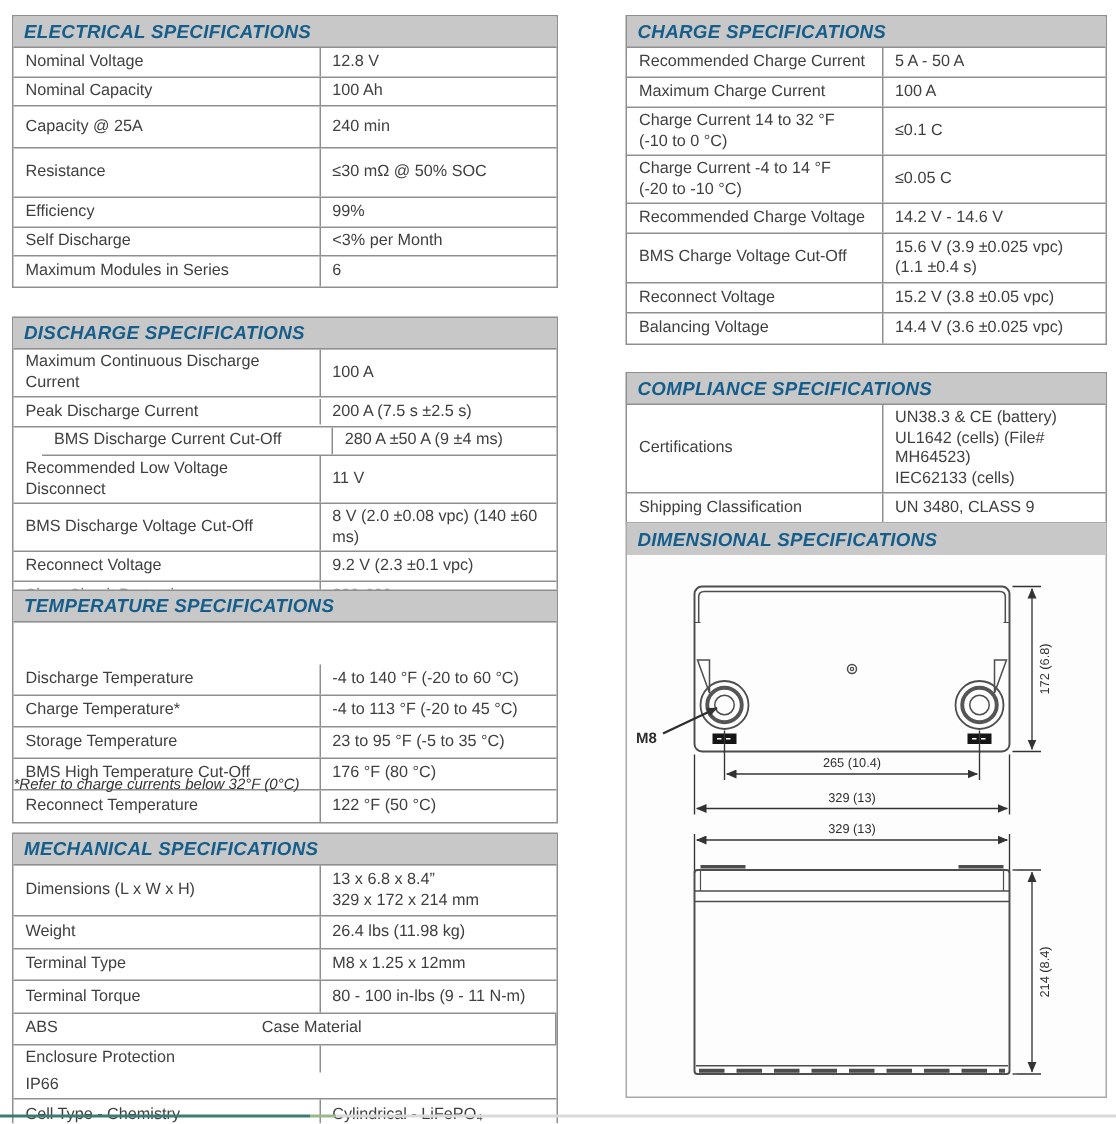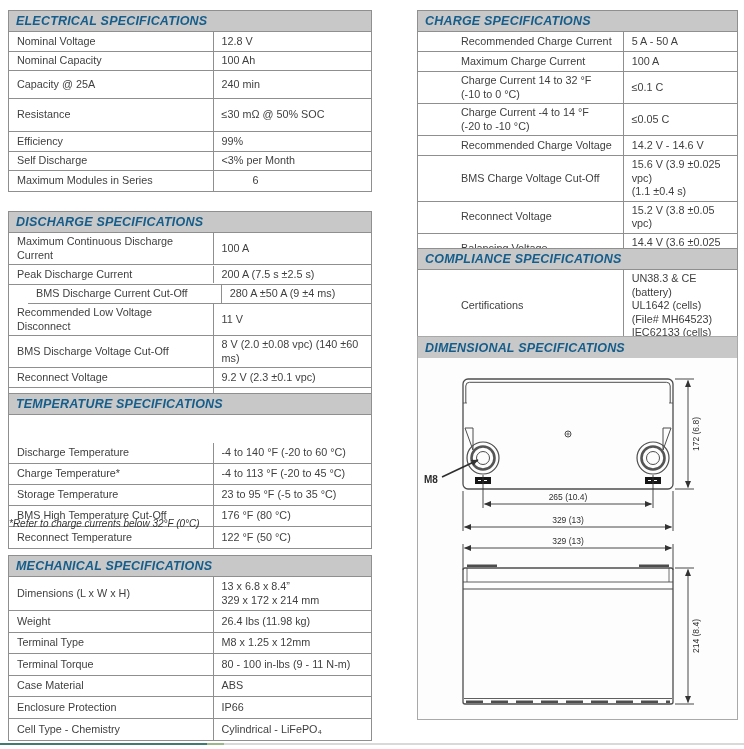--- a/index.html
+++ b/index.html
@@ -16,21 +16,21 @@
   .col{position:absolute;top:0;}
   .col-left{left:8px;width:364px;}
   .col-right{left:417px;width:321px;}
   .spec-table{position:absolute;left:0;width:100%;border:1px solid var(--table-border);background:#fff;}
   .t-head{background:var(--header-bg);border-bottom:1px solid var(--table-border);height:21px;display:flex;align-items:center;padding:0 7px;font-style:italic;}
   .t-head span{font-size:12.5px;font-weight:bold;color:var(--header-text);letter-spacing:.2px;}
   .row{display:flex;border-bottom:1px solid var(--table-border);}
   .row:last-child{border-bottom:none;}
   .cell{display:flex;flex-direction:column;justify-content:center;padding:2px 6px 2px 8px;font-size:10.8px;color:var(--cell-text);line-height:13.5px;}
   .cell-label{width:56.5%;border-right:1px solid var(--table-border);}
-  .split-r .cell-label{width:53.5%;margin-left:35px;}
+  .split-r .cell-label{width:53.5%;}
   .cell-value{flex:1;}
   .footnote{position:absolute;left:1px;font-size:10px;font-style:italic;color:#333;}
   .dim-section{position:absolute;left:0;width:100%;height:384px;border:1px solid #a9a9a9;background:#fdfdfd;}
   .dim-section .t-head{border-bottom:none;margin:0;}
   .dim-canvas{width:319px;height:360px;display:block;}
   .bottom-rule{position:absolute;left:0;top:743px;width:744px;height:2px;
     background:linear-gradient(to right,var(--teal) 0 207px,#9cb78c 207px 224px,#d9d9d9 224px 100%);}
   svg text{font-family:"Liberation Sans",sans-serif;}
 </style>
 </head>
@@ -86,21 +86,21 @@
             </div>
           </div>
           <div class="row" style="min-height: 19.5px;">
             <div class="cell cell-label">
               <div>Self Discharge</div>
             </div>
             <div class="cell cell-value">
               <div>&lt;3% per Month</div>
             </div>
           </div>
-          <div class="row" style="min-height: 19.5px; gap: 31px;">
+          <div class="row" style="min-height: 19.5px;">
             <div class="cell cell-label">
               <div>Maximum Modules in Series</div>
             </div>
             <div class="cell cell-value">
               <div>6</div>
             </div>
           </div>
         </div>
     </section>
 
@@ -250,28 +250,28 @@
           </div>
           <div class="row" style="min-height: 21.5px;">
             <div class="cell cell-label">
               <div>Terminal Torque</div>
             </div>
             <div class="cell cell-value">
               <div>80 - 100 in-lbs (9 - 11 N-m)</div>
             </div>
           </div>
           <div class="row" style="min-height: 21.5px;">
+            <div class="cell cell-value">
+              <div>ABS</div>
+            </div>
             <div class="cell cell-label">
               <div>Case Material</div>
             </div>
-            <div class="cell cell-value">
-              <div>ABS</div>
-            </div>
-          </div>
-          <div class="row" style="min-height: 21.5px;">
+          </div>
+          <div class="row" style="min-height: 21.5px; flex-direction: column;">
             <div class="cell cell-label">
               <div>Enclosure Protection</div>
             </div>
             <div class="cell cell-value">
               <div>IP66</div>
             </div>
           </div>
           <div class="row" style="min-height: 21.5px;">
             <div class="cell cell-label">
               <div>Cell Type - Chemistry</div>
@@ -381,21 +381,21 @@
             <div class="cell cell-label">
               <div>Shipping Classification</div>
             </div>
             <div class="cell cell-value">
               <div>UN 3480, CLASS 9</div>
             </div>
           </div>
         </div>
     </section>
 
-    <section class="dim-section" style="top:336px">
+    <section class="dim-section" style="top:348px">
       <div class="t-head">
         <span>DIMENSIONAL SPECIFICATIONS</span>
       </div>
 
       <svg class="dim-canvas" viewBox="0 0 319 360">
         <defs>
           <marker id="arrR" markerWidth="8" markerHeight="8" refX="6.5" refY="3" orient="auto" markerUnits="userSpaceOnUse">
             <path d="M0,0 L7,3 L0,6 Z" fill="#333"></path>
           </marker>
           <marker id="arrL" markerWidth="8" markerHeight="8" refX="0.5" refY="3" orient="auto" markerUnits="userSpaceOnUse">

